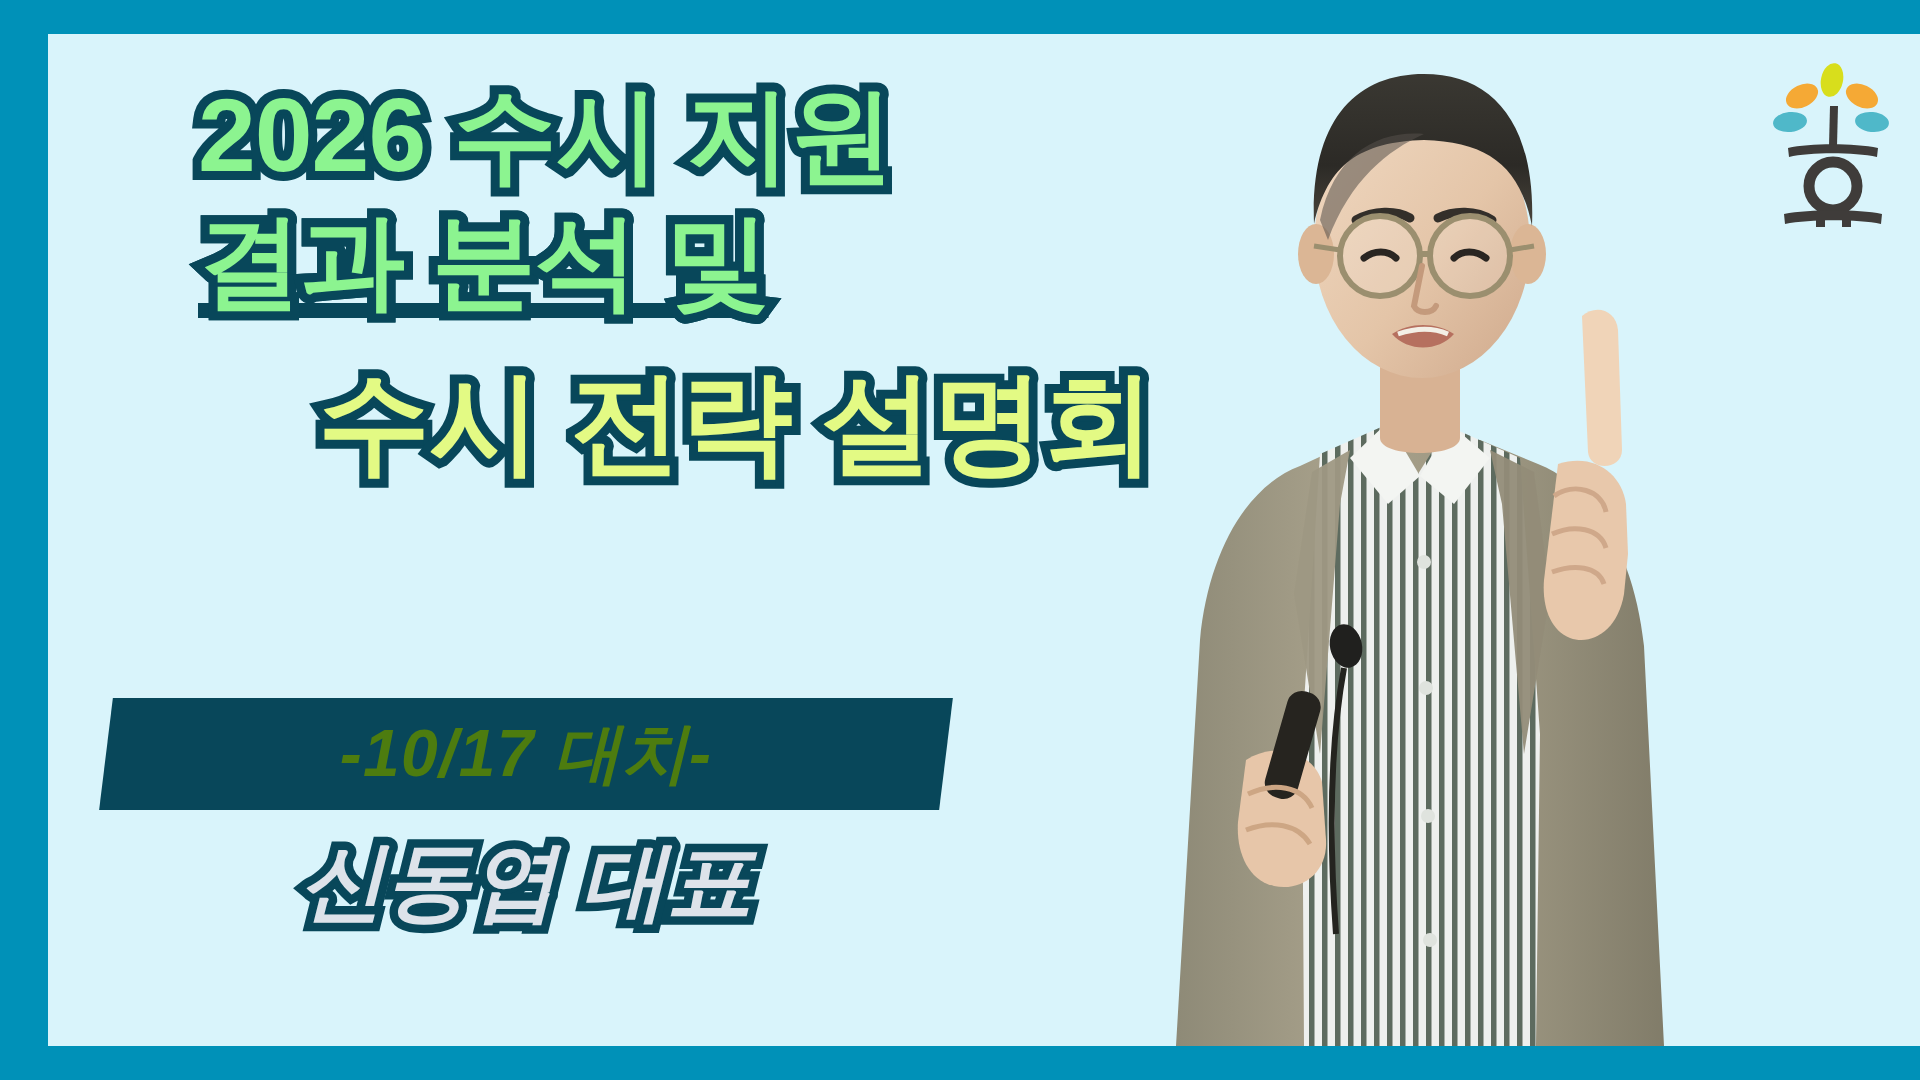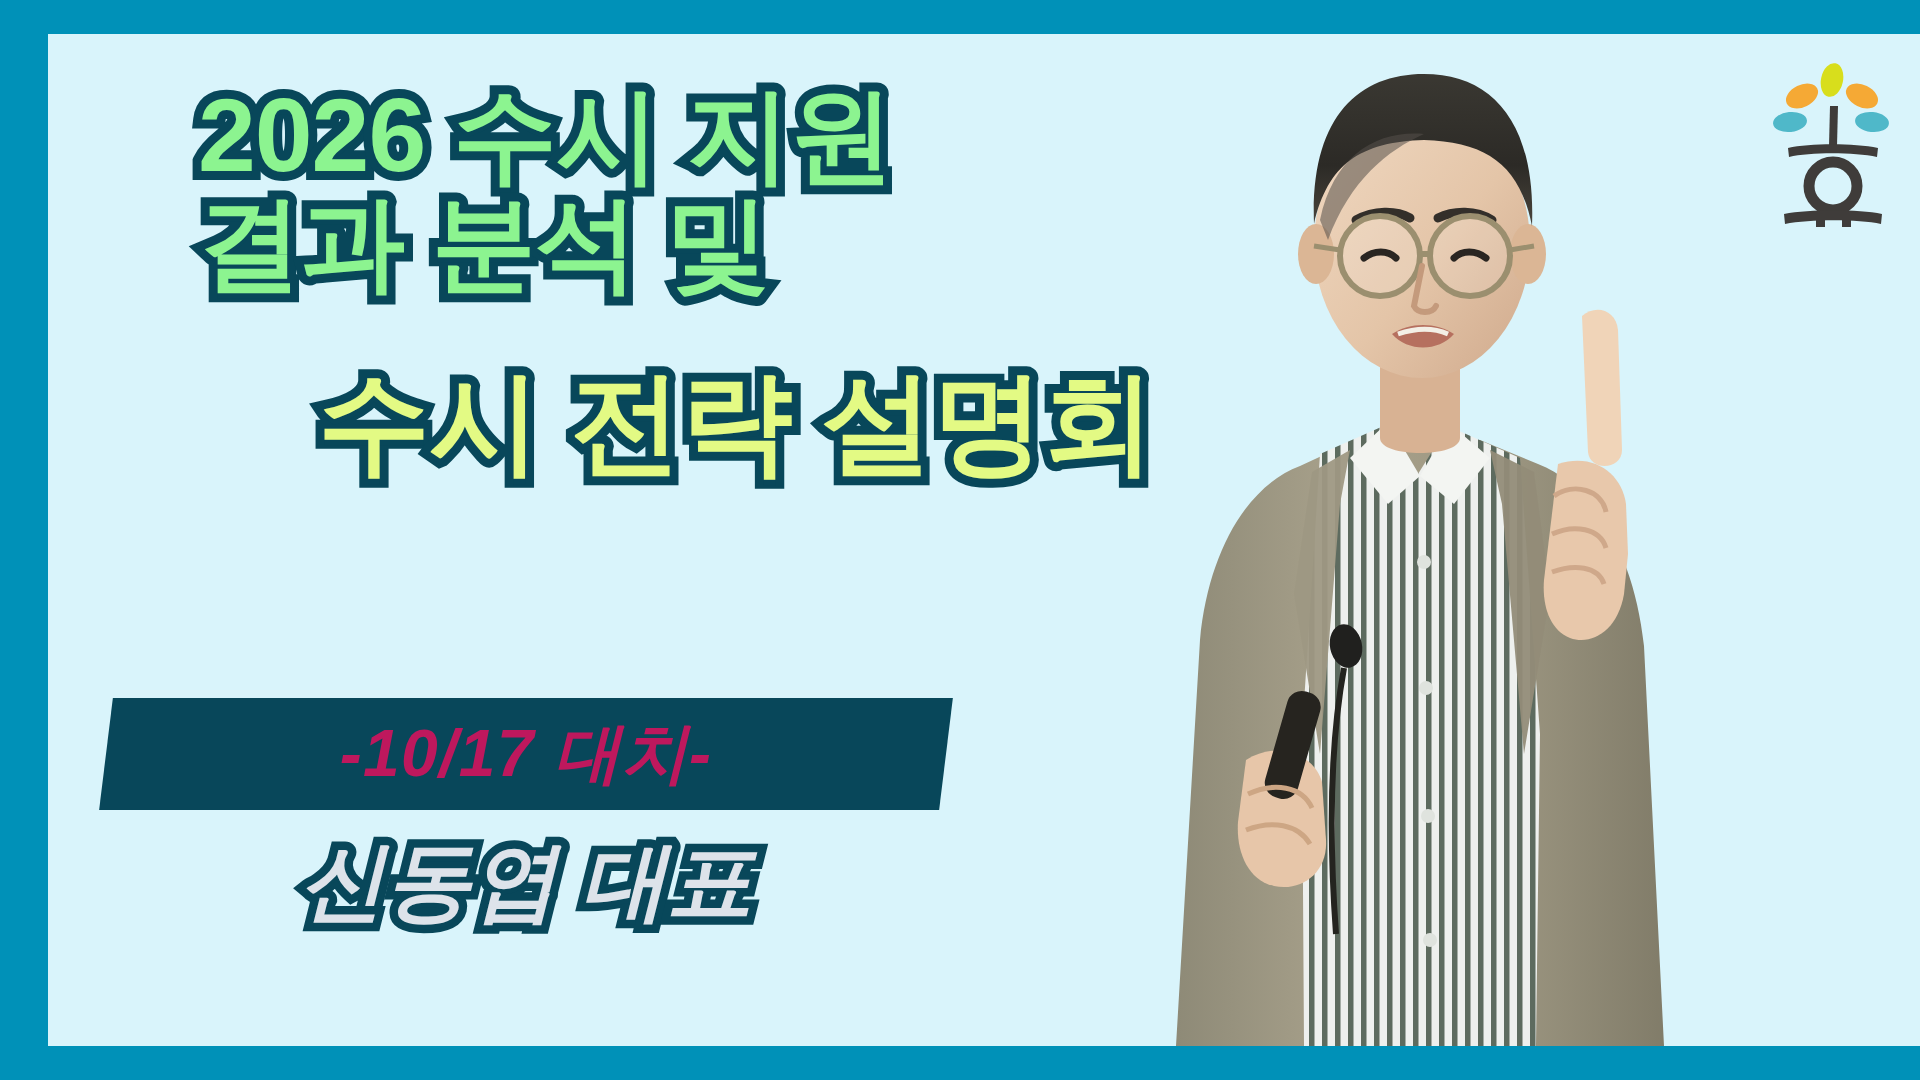--- a/index.html
+++ b/index.html
@@ -44,21 +44,21 @@
   }
 
   .grp1 { position:absolute; left:150px; top:48px; }
   .grp1 .line {
     font-size:104px;
     color:#8cf490;
     -webkit-text-stroke:18px #08475a;
     paint-order:stroke fill;
     text-shadow:0 5px 0 #08475a;
   }
-  .grp1 .l2 { margin-top:2px; }
+  .grp1 .l2 { margin-top:20px;text-decoration:underline; }
 
   .grp2 { position:absolute; left:282px; top:322px; }
   .grp2 .line {
     font-size:112px;
     font-style:italic;
     color:#e3fa84;
     -webkit-text-stroke:18px #08475a;
     paint-order:stroke fill;
     text-shadow:0 6px 0 #08475a;
   }
@@ -76,21 +76,21 @@
     width:840px; height:112px;
     background:#08475a;
     transform:skewX(-7deg);
   }
   .ribbon-text {
     position:absolute;
     left:58px; top:664px;
     width:840px; height:112px;
     display:flex; align-items:center; justify-content:center;
     font-size:66px; font-weight:900; font-style:italic;
-    color:#be185d;
+    color:#4d7c0f;
     letter-spacing:0.02em;
     white-space:nowrap;
   }
 
   
   .speaker {
     position:absolute;
     left:0; top:790px;
     width:940px;
     text-align:center;

